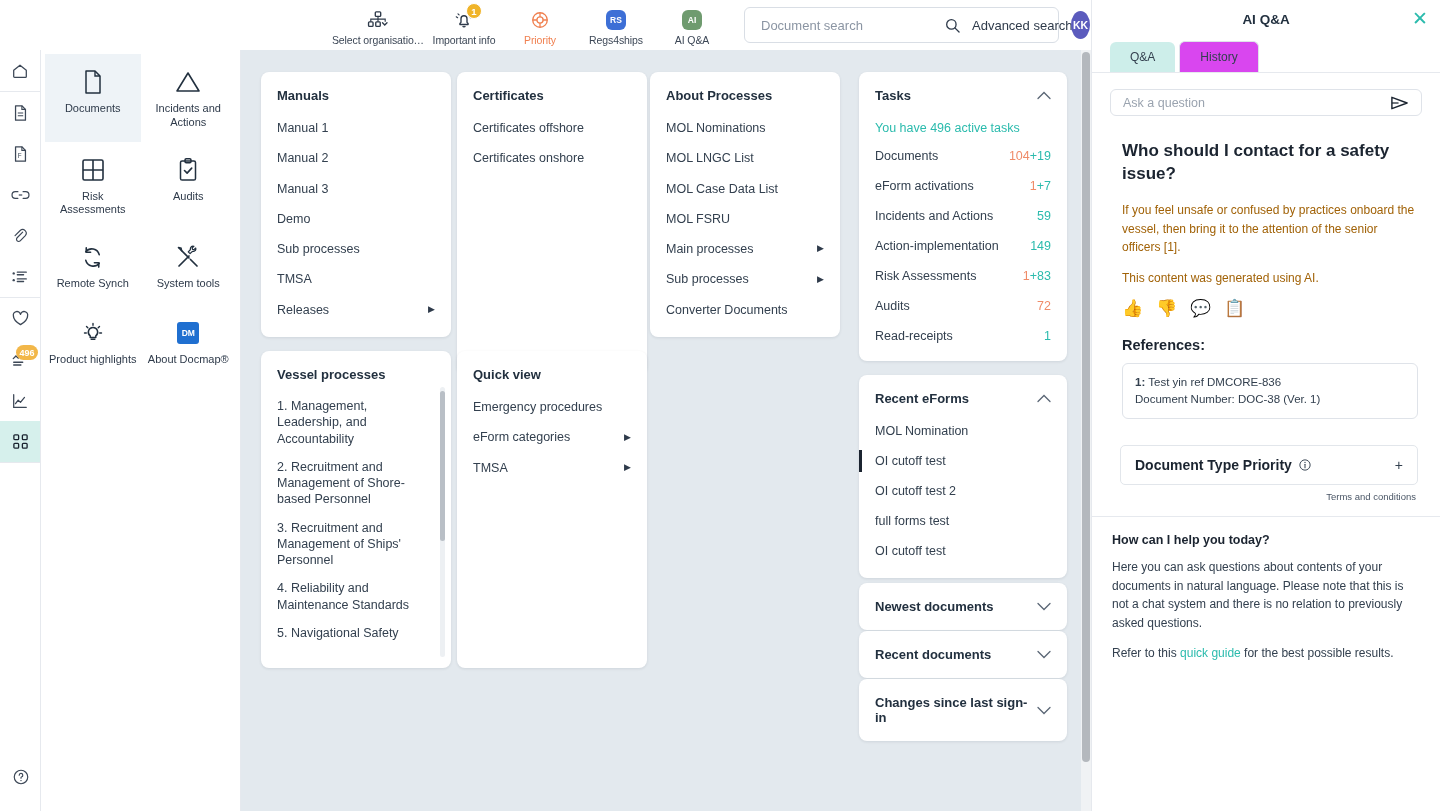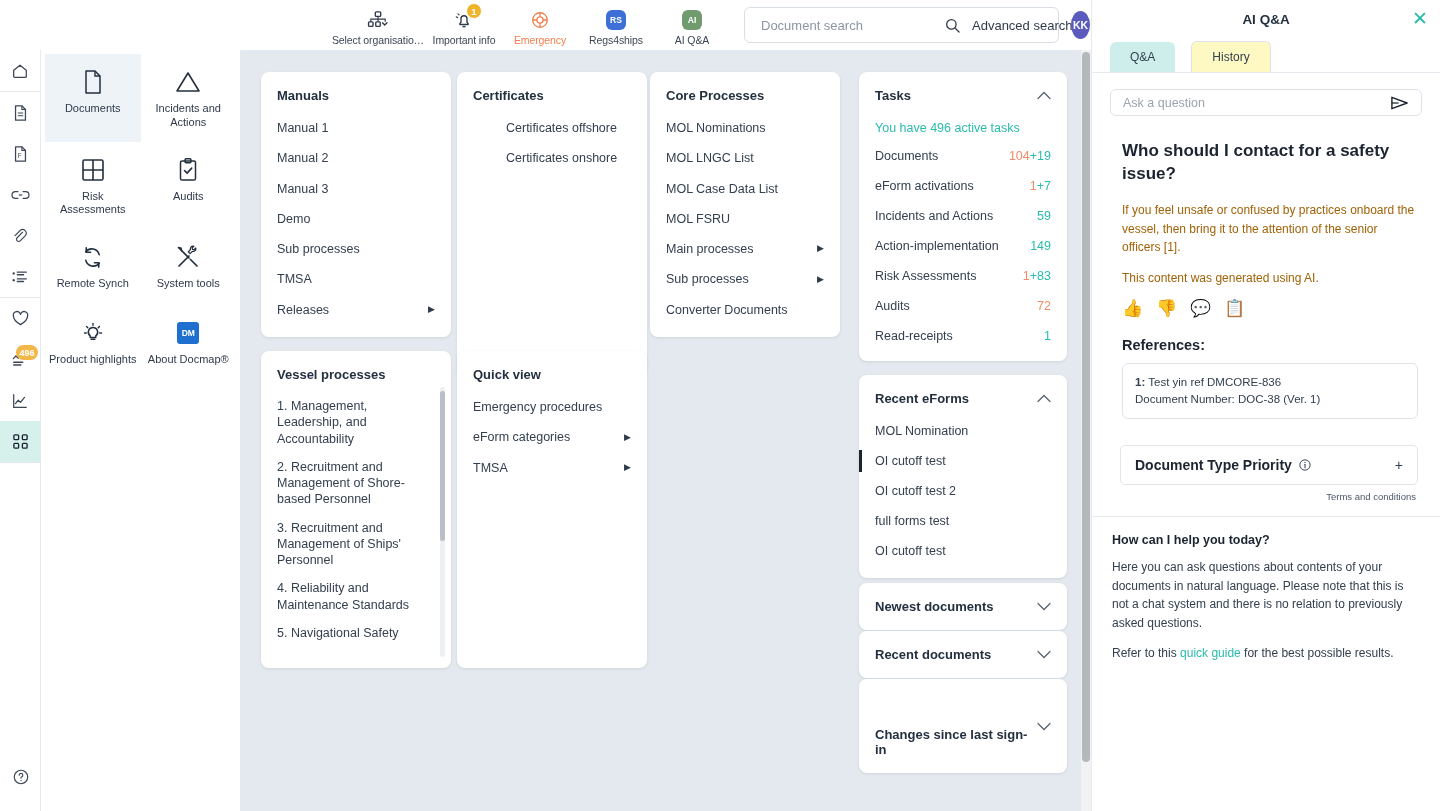--- a/index.html
+++ b/index.html
@@ -194,27 +194,27 @@
   }
   .ai-head {
     height: 38px; display: flex; align-items: center; justify-content: center;
     position: relative;
   }
   .ai-head-title { font-size: 13.5px; font-weight: bold; color: #22303f; }
   .ai-close {
     position: absolute; right: 12px; top: 9px; color: #2bbbad;
     font-size: 19px; line-height: 1; cursor: pointer; font-weight: 300;
   }
-  .ai-tabs { display: flex; gap: 16px; padding: 0 18px; align-items: flex-end; height: 34px; }
+  .ai-tabs { display: flex; gap: 4px; padding: 0 18px; align-items: flex-end; height: 34px; }
   .ai-tab {
     font-size: 12px; padding: 8px 20px; border-radius: 6px 6px 0 0;
     cursor: pointer; color: #33404f; background: #fff;
   }
   .ai-tab.active { background: #cdeeea; font-weight: normal; }
-  .ai-tab.inactive { border: 1px solid #dfe3e9; border-bottom: none; background: #fef9c3; }
+  .ai-tab.inactive { border: 1px solid #dfe3e9; border-bottom: none; background: #d946ef; }
   .ai-body {
     flex: 1; border-top: 1px solid #e6e9ee; overflow: hidden;
     display: flex; flex-direction: column;
   }
   .ask-wrap {
     margin: 16px 18px 6px; height: 27px; border: 1px solid #dfe3e9;
     border-radius: 6px; display: flex; align-items: center; padding: 0 12px;
   }
   .ask-wrap input {
     flex: 1; border: 0; outline: 0; font-size: 12.5px; color: #2e3a4a;
@@ -287,21 +287,21 @@
       </div>
 
       <div class="topnav-item emergency">
         <div class="tn-icon">
           <svg width="20" height="20" viewBox="0 0 22 22">
             <circle cx="11" cy="11" r="8" fill="none" stroke="#f08050" stroke-width="1.5"></circle>
             <circle cx="11" cy="11" r="3.4" fill="none" stroke="#f08050" stroke-width="1.5"></circle>
             <path d="M11 3v4.6M11 14.4V19M3 11h4.6M14.4 11H19" stroke="#f08050" stroke-width="1.4"></path>
           </svg>
         </div>
-        <div class="tn-label">Emergency</div>
+        <div class="tn-label">Priority</div>
       </div>
 
       <div class="topnav-item">
         <div class="tn-icon">
           <div class="sq-icon rs">RS</div>
         </div>
         <div class="tn-label">Regs4ships</div>
       </div>
 
       <div class="topnav-item">
@@ -535,32 +535,32 @@
             </div>
           <div class="li">
               <span>Releases</span>
               <span class="arrow">▶</span>
             </div>
         </div>
       </div>
 
       <div class="card" style="left:216px; top:22px; width:190px;">
         <div class="card-title">Certificates</div>
-        <div class="card-list" style="padding-bottom:200px;padding-left:33px;">
+        <div class="card-list" style="padding-bottom:200px;">
           <div class="li">
               <span>Certificates offshore</span>
             </div>
           <div class="li">
               <span>Certificates onshore</span>
             </div>
         </div>
       </div>
 
       <div class="card" style="left:409px; top:22px; width:190px;">
-        <div class="card-title">Core Processes</div>
+        <div class="card-title">About Processes</div>
         <div class="card-list">
           <div class="li">
               <span>MOL Nominations</span>
             </div>
           <div class="li">
               <span>MOL LNGC List</span>
             </div>
           <div class="li">
               <span>MOL Case Data List</span>
             </div>
@@ -688,21 +688,21 @@
           <div class="card-title" style="padding:0;">Recent documents</div>
           <span class="chev">
             <svg width="14" height="9" viewBox="0 0 14 9">
                 <path d="M1 1.5L7 7.5l6-6" fill="none" stroke="#5a6675" stroke-width="1.3" stroke-linecap="round"></path>
               </svg>
           </span>
         </div>
       </div>
       <div class="card" style="left:618px; top:629px; width:208px;">
         <div class="collapsed-card">
-          <div class="card-title" style="padding:0;margin-top:32px;">Changes since last sign-in</div>
+          <div class="card-title" style="padding:0;">Changes since last sign-in</div>
           <span class="chev">
             <svg width="14" height="9" viewBox="0 0 14 9">
                 <path d="M1 1.5L7 7.5l6-6" fill="none" stroke="#5a6675" stroke-width="1.3" stroke-linecap="round"></path>
               </svg>
           </span>
         </div>
       </div>
 
     </div>
   </div>

